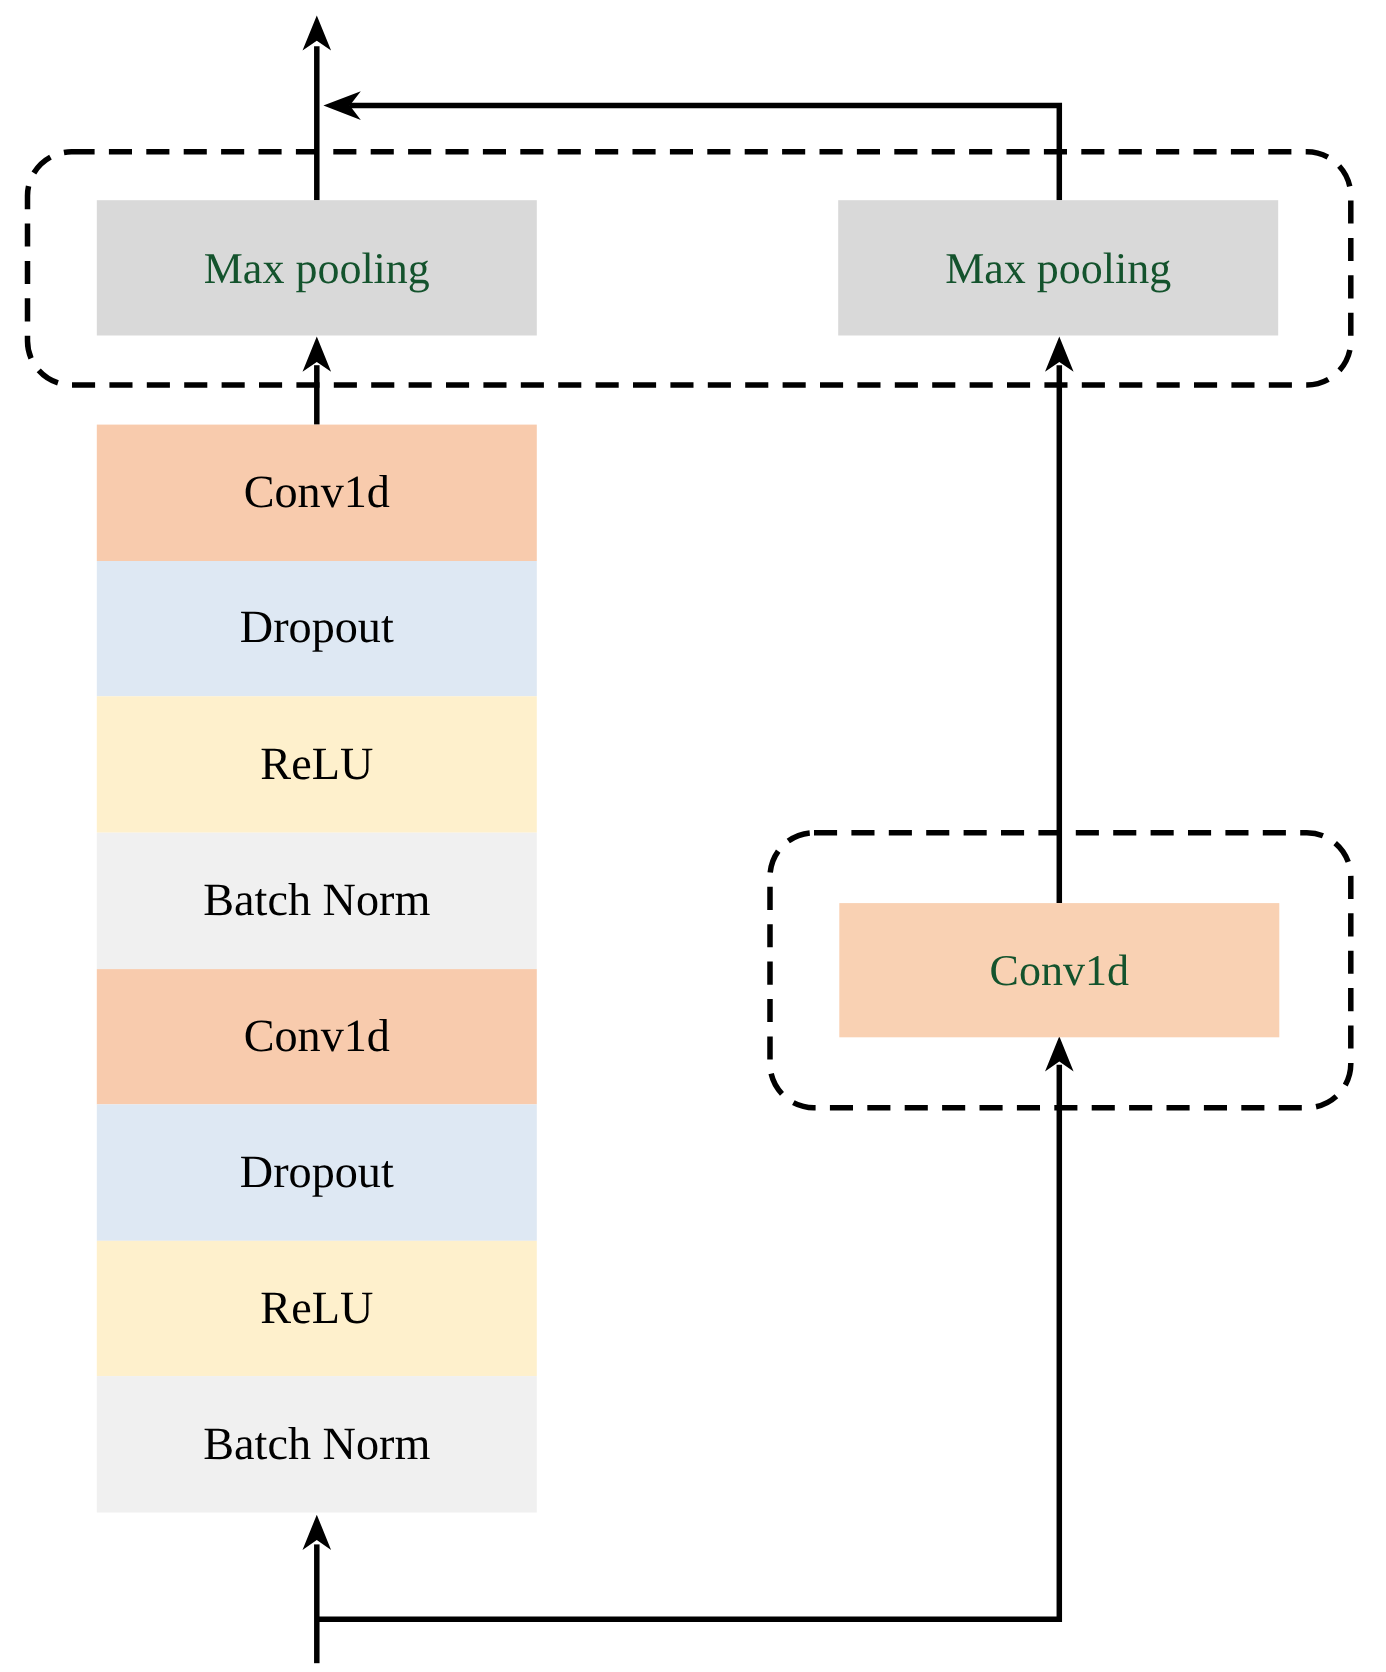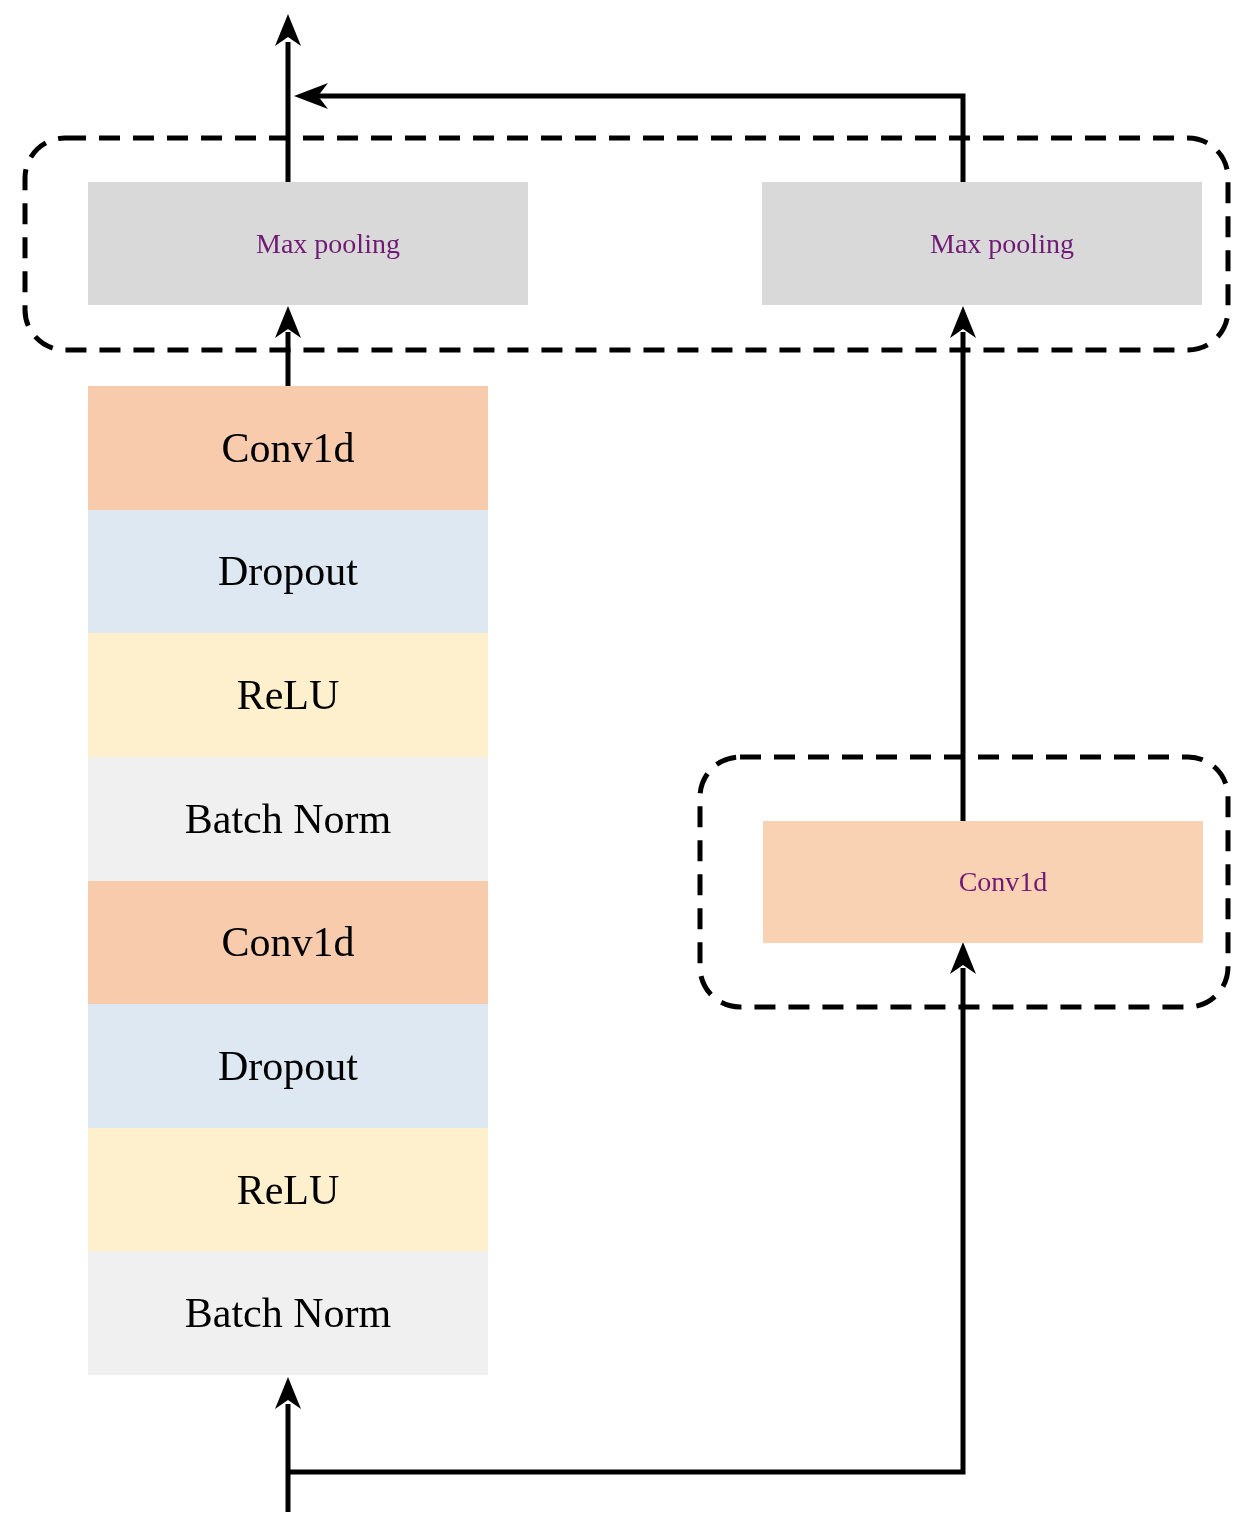--- a/index.html
+++ b/index.html
@@ -10,26 +10,25 @@
     font-family:"Liberation Serif", serif;
     overflow:hidden;
   }
   .connector-layer{
     position:absolute;left:0;top:0;width:1260px;height:1520px;
     pointer-events:none;
   }
   .node{
     position:absolute;
     display:flex;align-items:center;justify-content:center;
-    color:#701a75;
-    font-size:28px;
+    color:#14532d;
+    font-size:40px;
     line-height:1;
     text-align:center;
     white-space:nowrap;
-    padding-left:40px;
   }
   .pool-left {left:88px; top:182px; width:400px;height:123px;}
   .pool-right{left:762px;top:182px; width:400px;height:123px;}
   .conv-shortcut{left:763px;top:821px;width:400px;height:122px;}
   .stack{
     position:absolute;left:88px;top:386px;width:400px;height:989px;
     display:flex;flex-direction:column;
   }
   .stack .layer{
     flex:1;

